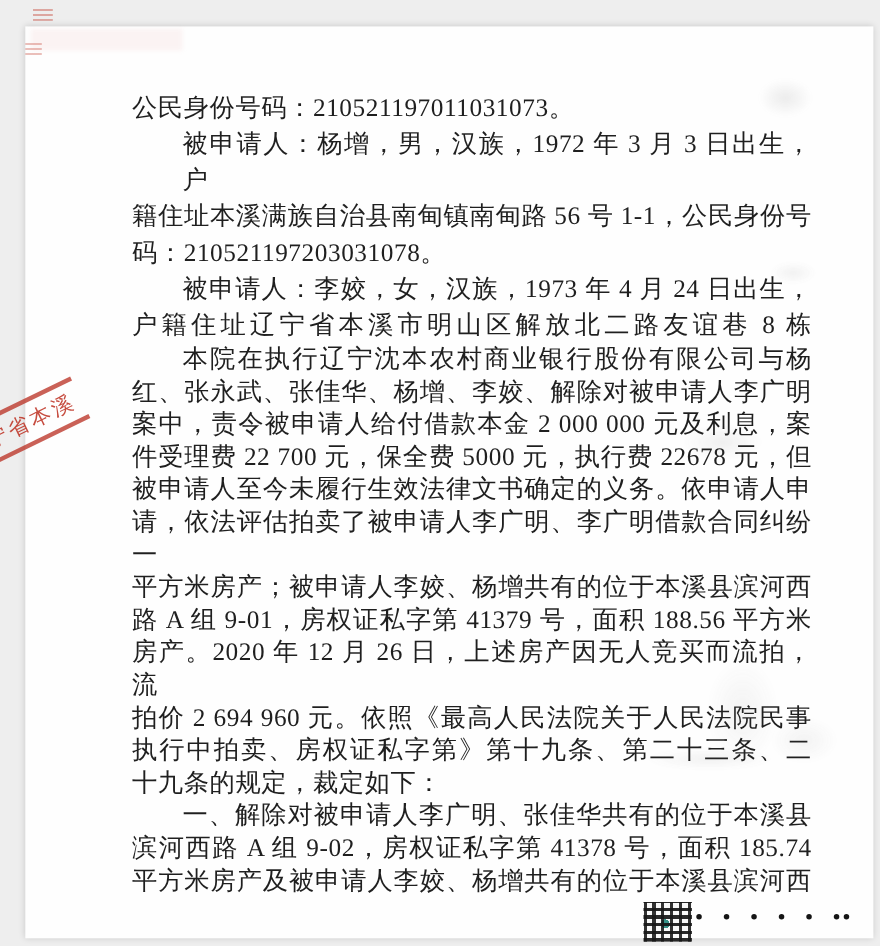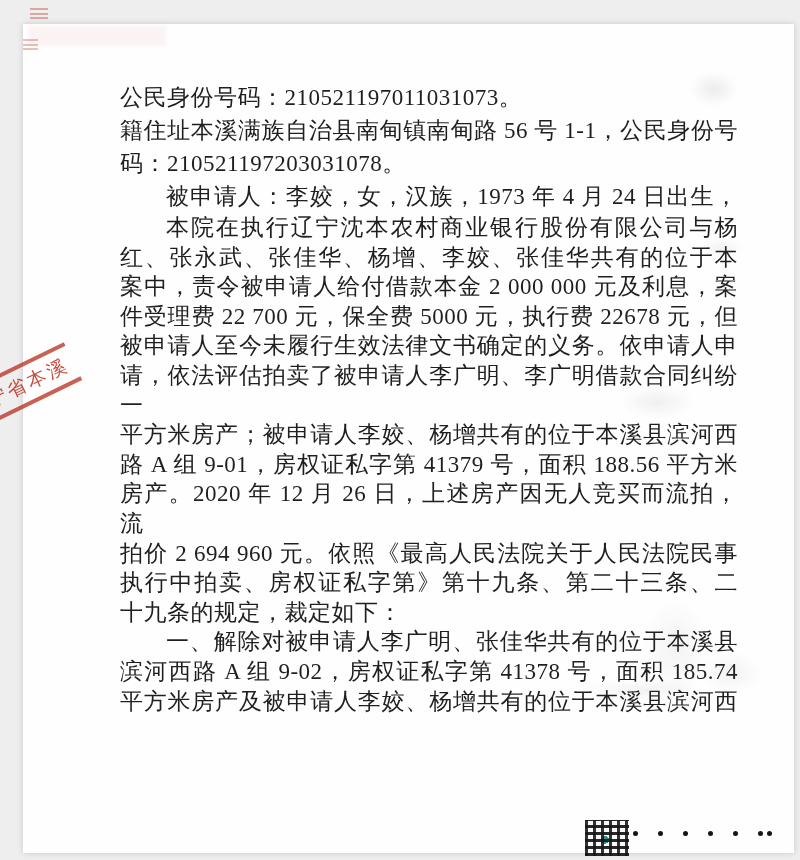--- a/index.html
+++ b/index.html
@@ -107,29 +107,31 @@
 <body>
 
 <div class="canvas">
 
   <div class="page">
     <div class="text-block">
         <div class="para lh-a">
           <div class="line">公民身份号码：210521197011031073。</div>
         </div>
         <div class="para lh-a">
+          <div class="line fill indent">被申请人：杨增，男，汉族，1972 年 3 月 3 日出生，户</div>
           <div class="line fill">籍住址本溪满族自治县南甸镇南甸路 56 号 1-1，公民身份号</div>
           <div class="line">码：210521197203031078。</div>
         </div>
         <div class="para lh-a">
           <div class="line fill indent">被申请人：李姣，女，汉族，1973 年 4 月 24 日出生，</div>
+          <div class="line fill">户籍住址辽宁省本溪市明山区解放北二路友谊巷 8 栋</div>
         </div>
         <div class="para lh-b">
           <div class="line fill indent">本院在执行辽宁沈本农村商业银行股份有限公司与杨</div>
-          <div class="line fill">红、张永武、张佳华、杨增、李姣、张佳华共有的位于本</div>
+          <div class="line fill">红、张永武、张佳华、杨增、李姣、解除对被申请人李广明</div>
           <div class="line fill">案中，责令被申请人给付借款本金 2 000 000 元及利息，案</div>
           <div class="line fill">件受理费 22 700 元，保全费 5000 元，执行费 22678 元，但</div>
           <div class="line fill">被申请人至今未履行生效法律文书确定的义务。依申请人申</div>
           <div class="line fill">请，依法评估拍卖了被申请人李广明、李广明借款合同纠纷一</div>
           <div class="line fill">平方米房产；被申请人李姣、杨增共有的位于本溪县滨河西</div>
           <div class="line fill">路 A 组 9-01，房权证私字第 41379 号，面积 188.56 平方米</div>
           <div class="line fill">房产。2020 年 12 月 26 日，上述房产因无人竞买而流拍，流</div>
           <div class="line fill">拍价 2 694 960 元。依照《最高人民法院关于人民法院民事</div>
           <div class="line fill">执行中拍卖、房权证私字第》第十九条、第二十三条、二</div>
           <div class="line">十九条的规定，裁定如下：</div>

